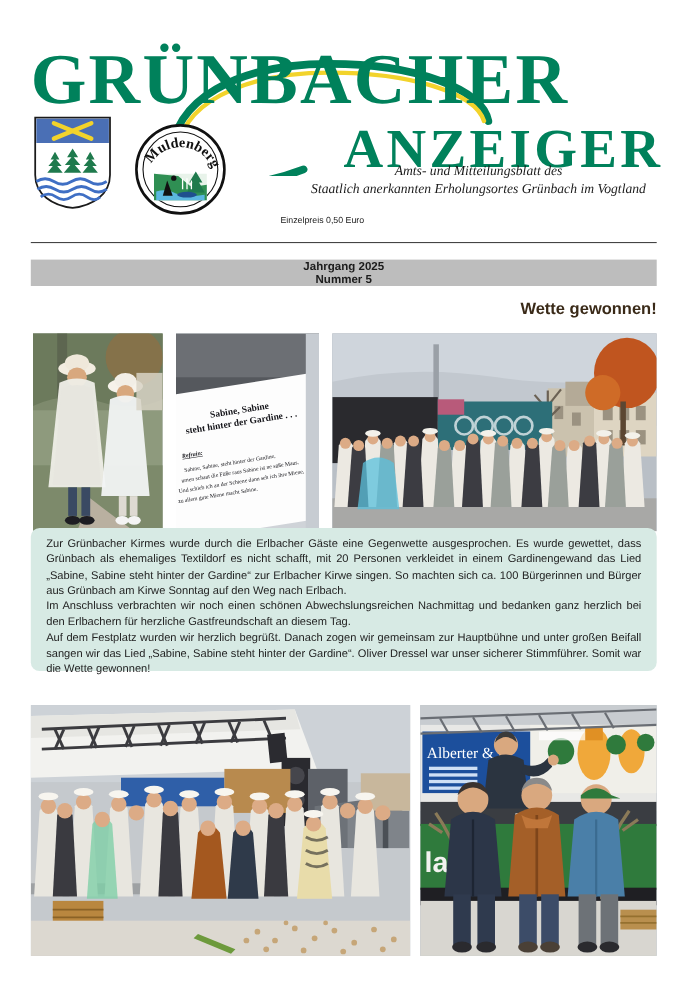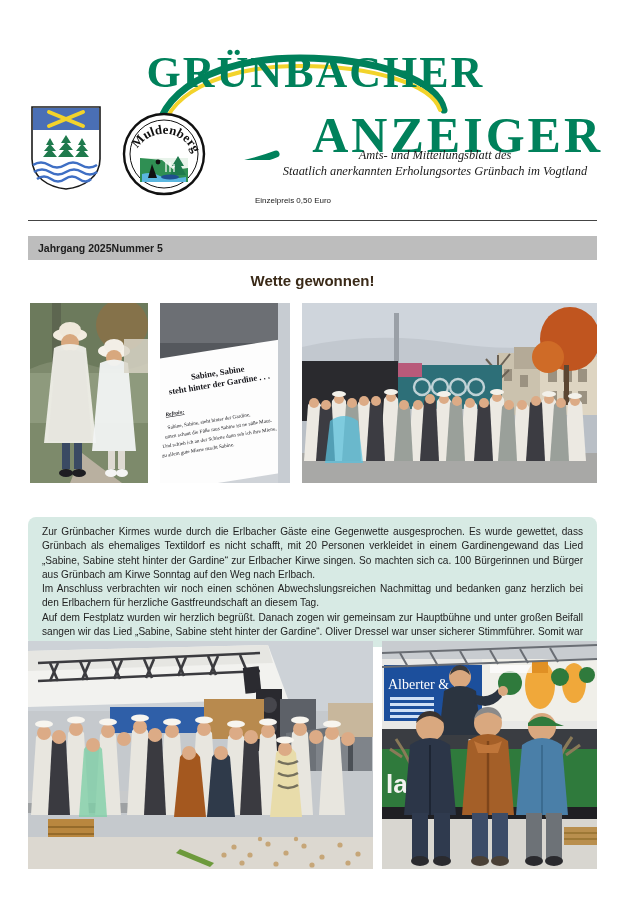--- a/index.html
+++ b/index.html
@@ -34,24 +34,24 @@
   .swoosh {
     position: absolute;
     left: 120px; top: 26px;
     width: 300px; height: 110px;
     pointer-events: none;
   }
   .title-main {
     position: absolute;
     left: 0; top: 22px;
     width: 575px;
-    text-align: center;
+    text-align: left;
     font-family: "Liberation Serif", serif;
     font-weight: bold;
-    font-size: 44px;
+    font-size: 65px;
     line-height: 54px;
     letter-spacing: 2px;
     color: #00815b;
     white-space: nowrap;
   }
   .title-sub {
     position: absolute;
     left: 130px; top: 86px;
     width: 445px;
     text-align: right;
@@ -105,38 +105,39 @@
   
   .datebar {
     position: absolute;
     left: 28px; top: 236px;
     width: 569px; height: 24px;
     background: #bdbdbd;
     display: flex;
     align-items: center;
     box-sizing: border-box;
     padding: 0 10px;
+    flex-direction: column;
   }
   .datebar span {
     font-family: "Liberation Sans", sans-serif;
     font-weight: bold;
     font-size: 10.5px;
     color: #1c1c1c;
     white-space: nowrap;
   }
   .datebar .dd-left { flex: 0 0 auto; }
   .datebar .dd-center { flex: 1 1 auto; text-align: center; }
   .datebar .dd-right { flex: 0 0 auto; }
 
   
   .headline {
     position: absolute;
     left: 28px; top: 272px;
     width: 569px;
-    text-align: center;
+    text-align: right;
     font-family: "Liberation Sans", sans-serif;
     font-weight: bold;
     font-size: 15px;
     color: #3a2a18;
   }
 
   
   .photo {
     position: absolute;
     overflow: hidden;
@@ -146,21 +147,21 @@
 
   #photo-costumes { left: 30px;  top: 303px; width: 118px; height: 180px; }
   #photo-songsheet { left: 160px; top: 303px; width: 130px; height: 180px; }
   #photo-crowd    { left: 302px; top: 303px; width: 295px; height: 180px; }
   #photo-stage    { left: 28px;  top: 641px; width: 345px; height: 228px; }
   #photo-men      { left: 382px; top: 641px; width: 215px; height: 228px; }
 
   
   .article {
     position: absolute;
-    left: 28px; top: 517px;
+    left: 28px; top: 480px;
     width: 569px; height: 130px;
     background: #d7eae4;
     border-radius: 8px;
     box-sizing: border-box;
     padding: 8px 14px 8px 14px;
   }
   .article p {
     margin: 0;
     font-family: "Liberation Sans", sans-serif;
     font-size: 10.1px;

